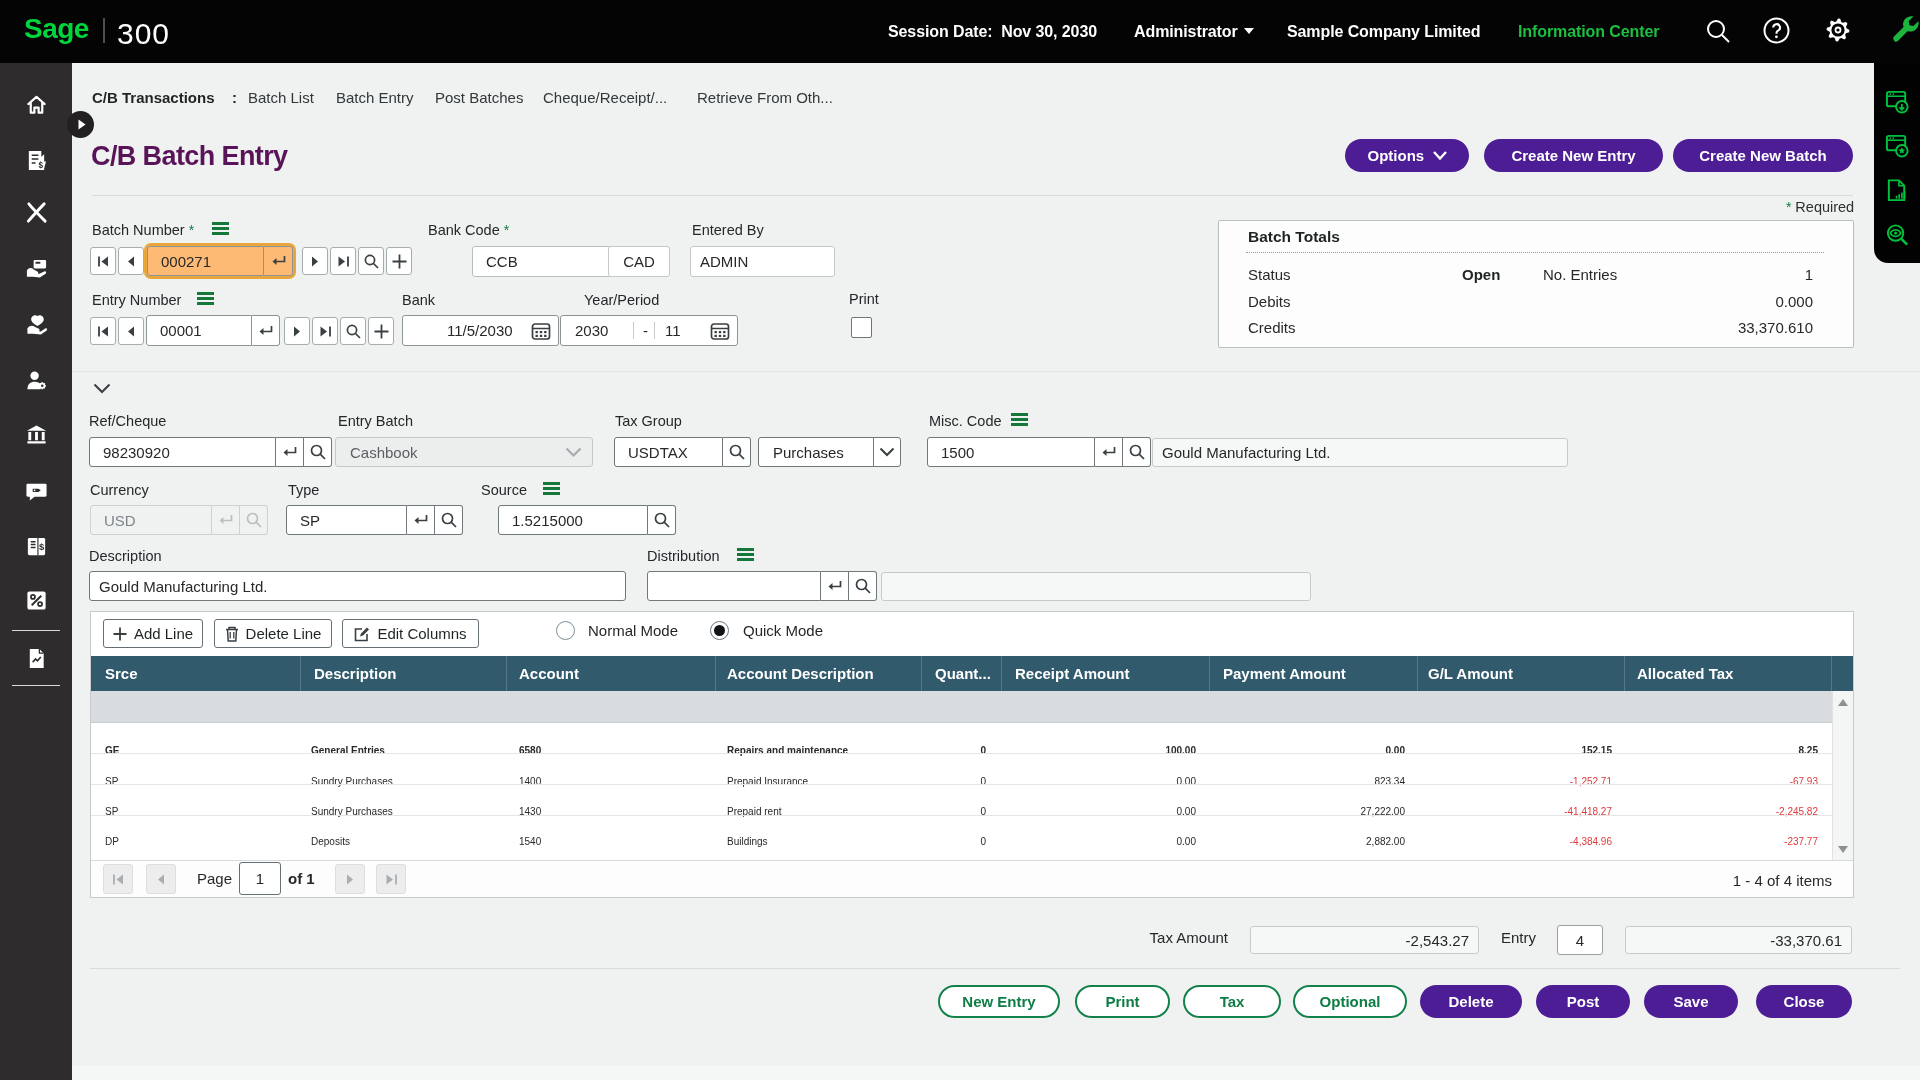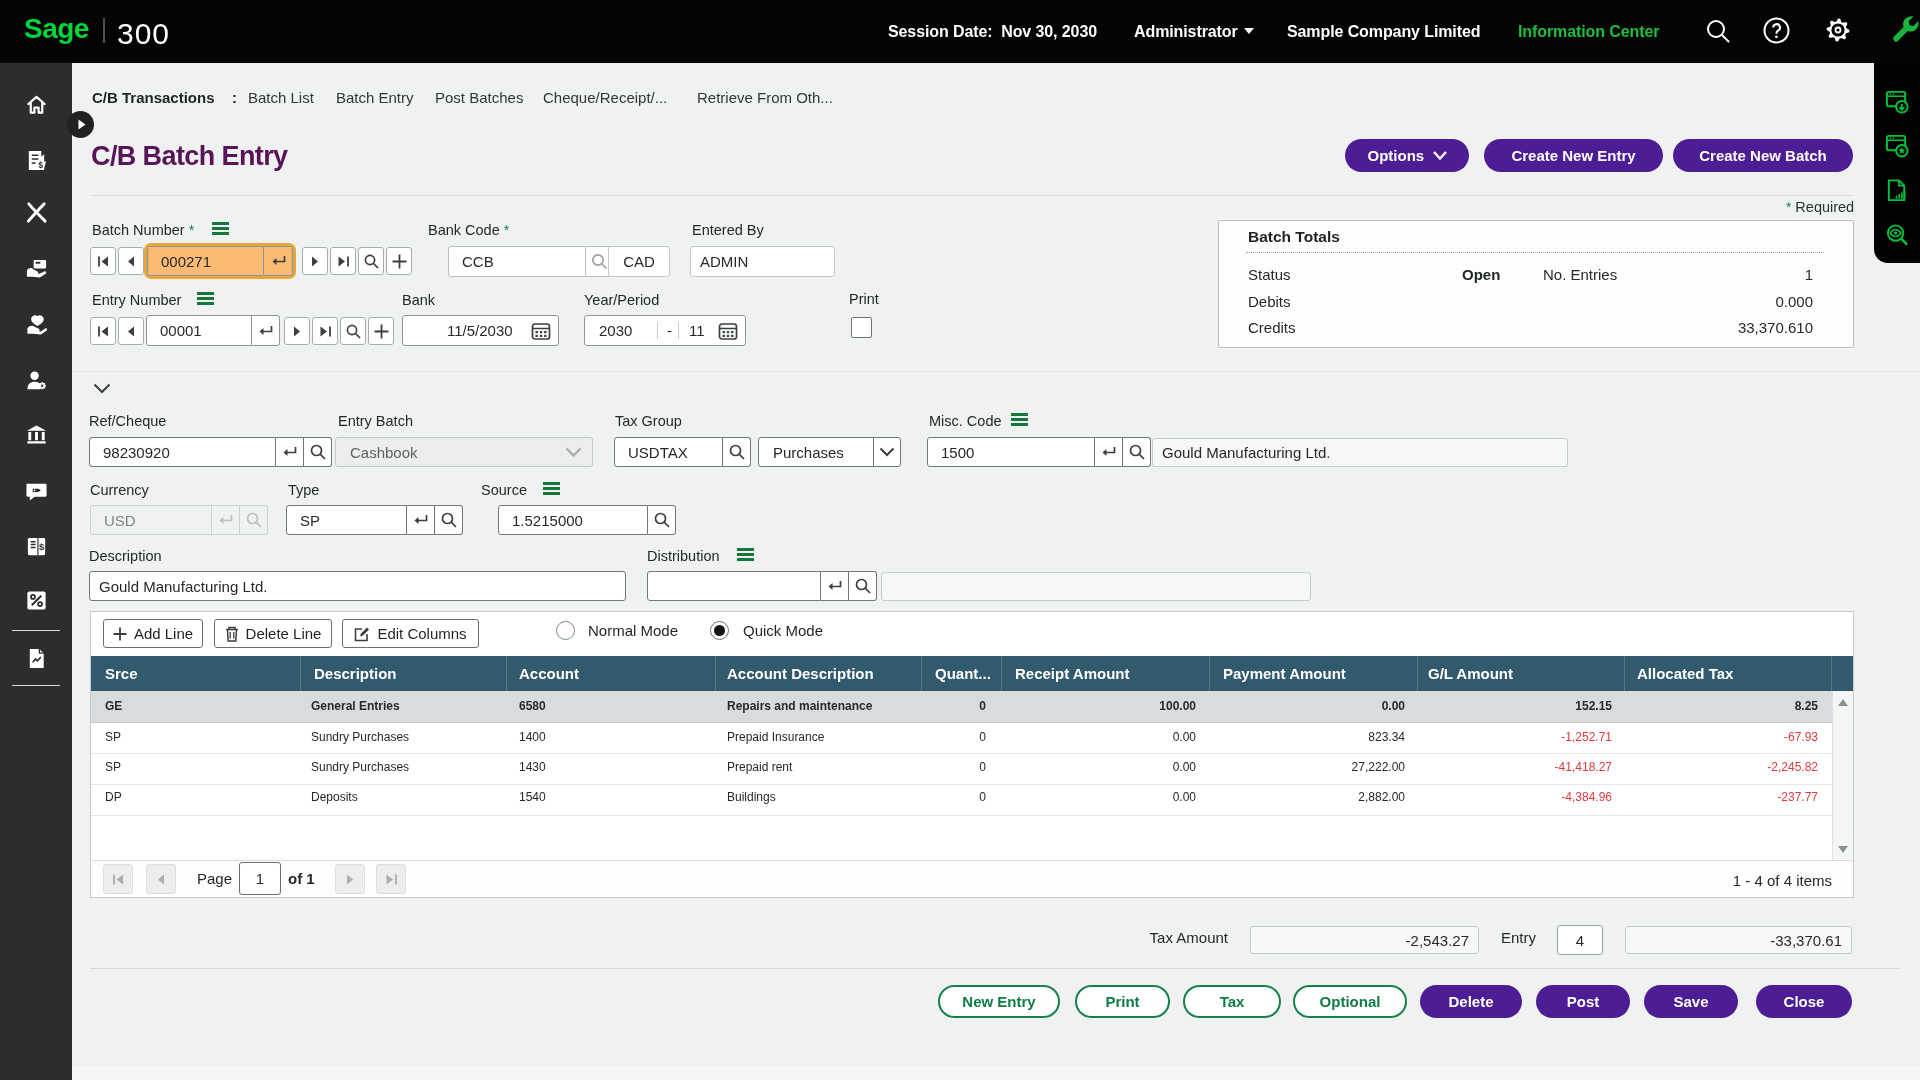--- a/index.html
+++ b/index.html
@@ -27,21 +27,21 @@
 .ham i { display:block; height:3px; background:#15773a; }
 .pill { position:absolute; height:33px; border-radius:17px; background:#4c1d95; color:#fff; font-size:15px; font-weight:bold; display:flex; align-items:center; justify-content:center; }
 .pillo { position:absolute; height:33px; border-radius:17px; background:#fff; border:2px solid #13824a; color:#0e7c44; font-size:15px; font-weight:bold; display:flex; align-items:center; justify-content:center; }
 .fgrp { display:flex; height:30px; }
 .fin { height:30px; background:#fff; border:1px solid #70787b; border-radius:3px 0 0 3px; display:flex; align-items:center; padding-left:13px; font-size:15px; color:#26282a; }
 .fbtn { width:28px; height:30px; background:#fff; border:1px solid #70787b; border-left:none; display:flex; align-items:center; justify-content:center; }
 .fbtn:last-child { border-radius:0 3px 3px 0; }
 .fin.dis { background:#f0f2f2; border-color:#ccd1d3; color:#7d8488; }
 .fbtn.dis { background:#f0f2f2; border-color:#ccd1d3; }
 .hcell { position:absolute; top:0; height:100%; display:flex; align-items:center; color:#fff; font-size:15px; font-weight:bold; }
-.cell { position:absolute; font-size:12px; color:#26282a; white-space:nowrap; }
+.cell { position:absolute; font-size:10px; color:#26282a; white-space:nowrap;margin-top:46px; }
 .red { color:#e03a3c; }
 .pgbtn { position:absolute; width:30px; height:30px; background:#ededee; border:1px solid #dcdedf; border-radius:3px; display:flex; align-items:center; justify-content:center; }
 </style>
 </head>
 <body>
 <div id="topbar">
   <svg style="position:absolute;left:22px;top:9px;" width="75" height="45" viewBox="0 0 75 45">
     <text x="2" y="29" font-family="Liberation Sans" font-size="28" font-weight="bold" fill="#00d53c" letter-spacing="-0.5">Sage</text>
   </svg>
   <div class="abs" style="left:103px;top:18px;width:2px;height:25px;background:#4f4f4f;"></div>
@@ -237,21 +237,21 @@
       <circle cx="6" cy="6" r="4.6" fill="none" stroke="#3a3f41" stroke-width="1.7"></circle>
       <line x1="9.5" y1="9.5" x2="14" y2="14" stroke="#3a3f41" stroke-width="1.7"></line>
     </svg>
   </div>
 <div class="btnsq" style="left:386px;top:247px;">
     <svg width="15" height="15" viewBox="0 0 15 15">
       <path d="M7.5 0.5 V14.5 M0.5 7.5 H14.5" stroke="#3a3f41" stroke-width="1.8"></path>
     </svg>
   </div>
 <div class="lbl" style="left:428px;top:222px;">Bank Code <span class="star">*</span></div>
-<div class="abs fgrp" style="left:424px;top:246px;padding-left:24px;">
+<div class="abs fgrp" style="left:448px;top:246px;padding-left:24px;">
   <div class="fin" style="width:138px;height:31px;border-color:#b8bec0;">CCB</div>
   <div class="fbtn" style="height:31px;border-color:#b8bec0;">
       <svg width="17" height="17" viewBox="0 0 17 17">
         <circle cx="7" cy="7" r="5.2" fill="none" stroke="#9aa1a4" stroke-width="1.7"></circle>
         <line x1="11" y1="11" x2="15.5" y2="15.5" stroke="#9aa1a4" stroke-width="1.7"></line>
       </svg>
     </div>
 </div>
 <div class="inp" style="left:608px;top:246px;width:62px;height:31px;justify-content:center;border-color:#c3c8ca;">CAD</div>
 <div class="lbl" style="left:692px;top:222px;">Entered By</div>
@@ -326,21 +326,21 @@
         <rect x="4.5" y="10" width="2.4" height="2.2"></rect>
         <rect x="8.8" y="10" width="2.4" height="2.2"></rect>
         <rect x="13.1" y="10" width="2.4" height="2.2"></rect>
         <rect x="4.5" y="13.8" width="2.4" height="2.2"></rect>
         <rect x="8.8" y="13.8" width="2.4" height="2.2"></rect>
         <rect x="13.1" y="13.8" width="2.4" height="2.2"></rect>
       </g>
     </svg>
 </div>
 <div class="lbl" style="left:584px;top:292px;">Year/Period</div>
-<div class="abs" style="left:584px;top:315px;width:162px;height:31px;background:#fff;border:1px solid #8d9497;border-radius:3px;display:flex;align-items:center;">
+<div class="abs" style="left:560px;top:315px;width:178px;height:31px;background:#fff;border:1px solid #8d9497;border-radius:3px;display:flex;align-items:center;">
   <div style="padding-left:14px;font-size:15px;color:#26282a;width:72px;">2030</div>
   <div style="width:1px;height:60%;background:#c7cbcd;"></div>
   <div style="font-size:15px;color:#26282a;padding-left:9px;width:20px;">-</div>
   <div style="width:1px;height:60%;background:#c7cbcd;"></div>
   <div style="padding-left:10px;font-size:15px;color:#26282a;">11</div>
   <svg style="position:absolute;right:7px;" width="20" height="20" viewBox="0 0 20 20">
       <rect x="1.5" y="3" width="17" height="15" rx="2.5" fill="none" stroke="#3a3f41" stroke-width="1.7"></rect>
       <path d="M1.5 7.5 H18.5" stroke="#3a3f41" stroke-width="1.5"></path>
       <g fill="#3a3f41">
         <rect x="4.5" y="10" width="2.4" height="2.2"></rect>

